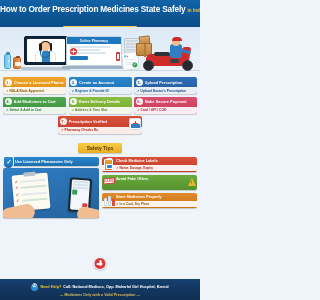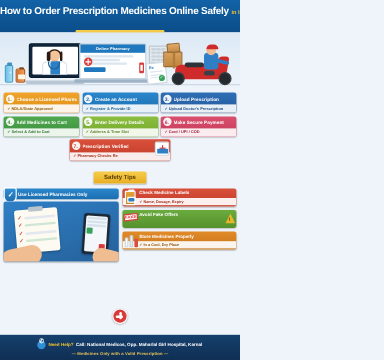--- a/index.html
+++ b/index.html
@@ -272,21 +272,21 @@
   .fhelp { color:#f4c430; }
   .fline2 { color:#e6c15a; font-size:3.5px; font-weight:bold; margin-top:2px; letter-spacing:0.1px; }
 </style>
 </head>
 <body>
 
 <div class="page">
 
   <div class="header">
     <div class="title">
-      <span>How to Order Prescription Medicines Online Safely</span>
+      <span>How to Order Prescription Medicines State Safely</span>
       <span class="in-india">in India</span>
     </div>
     <div class="subtitle-wrap">
       <span class="subtitle">Complete Guide for Patients</span>
     </div>
   </div>
 
   <div class="hero">
     <div class="ground"></div>
 

